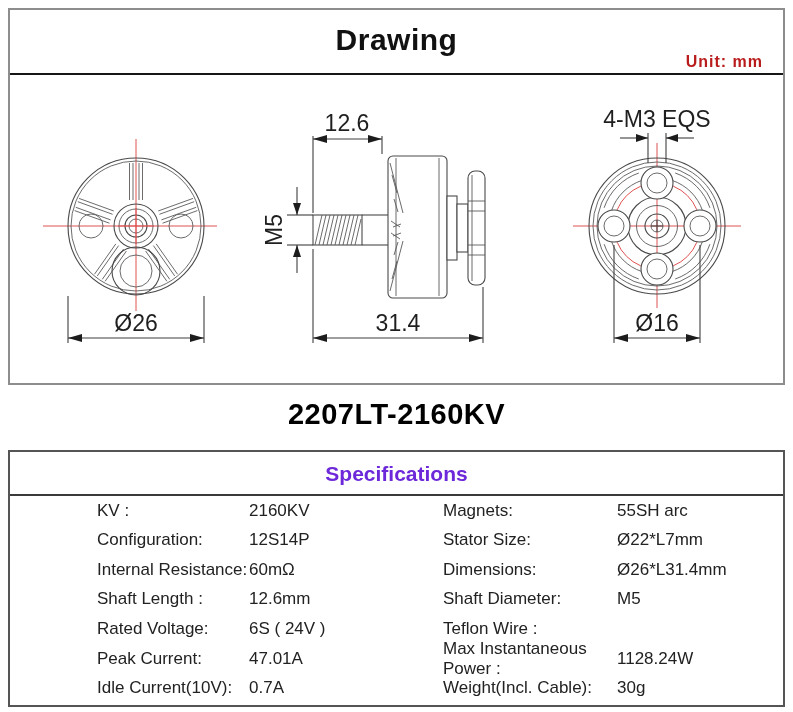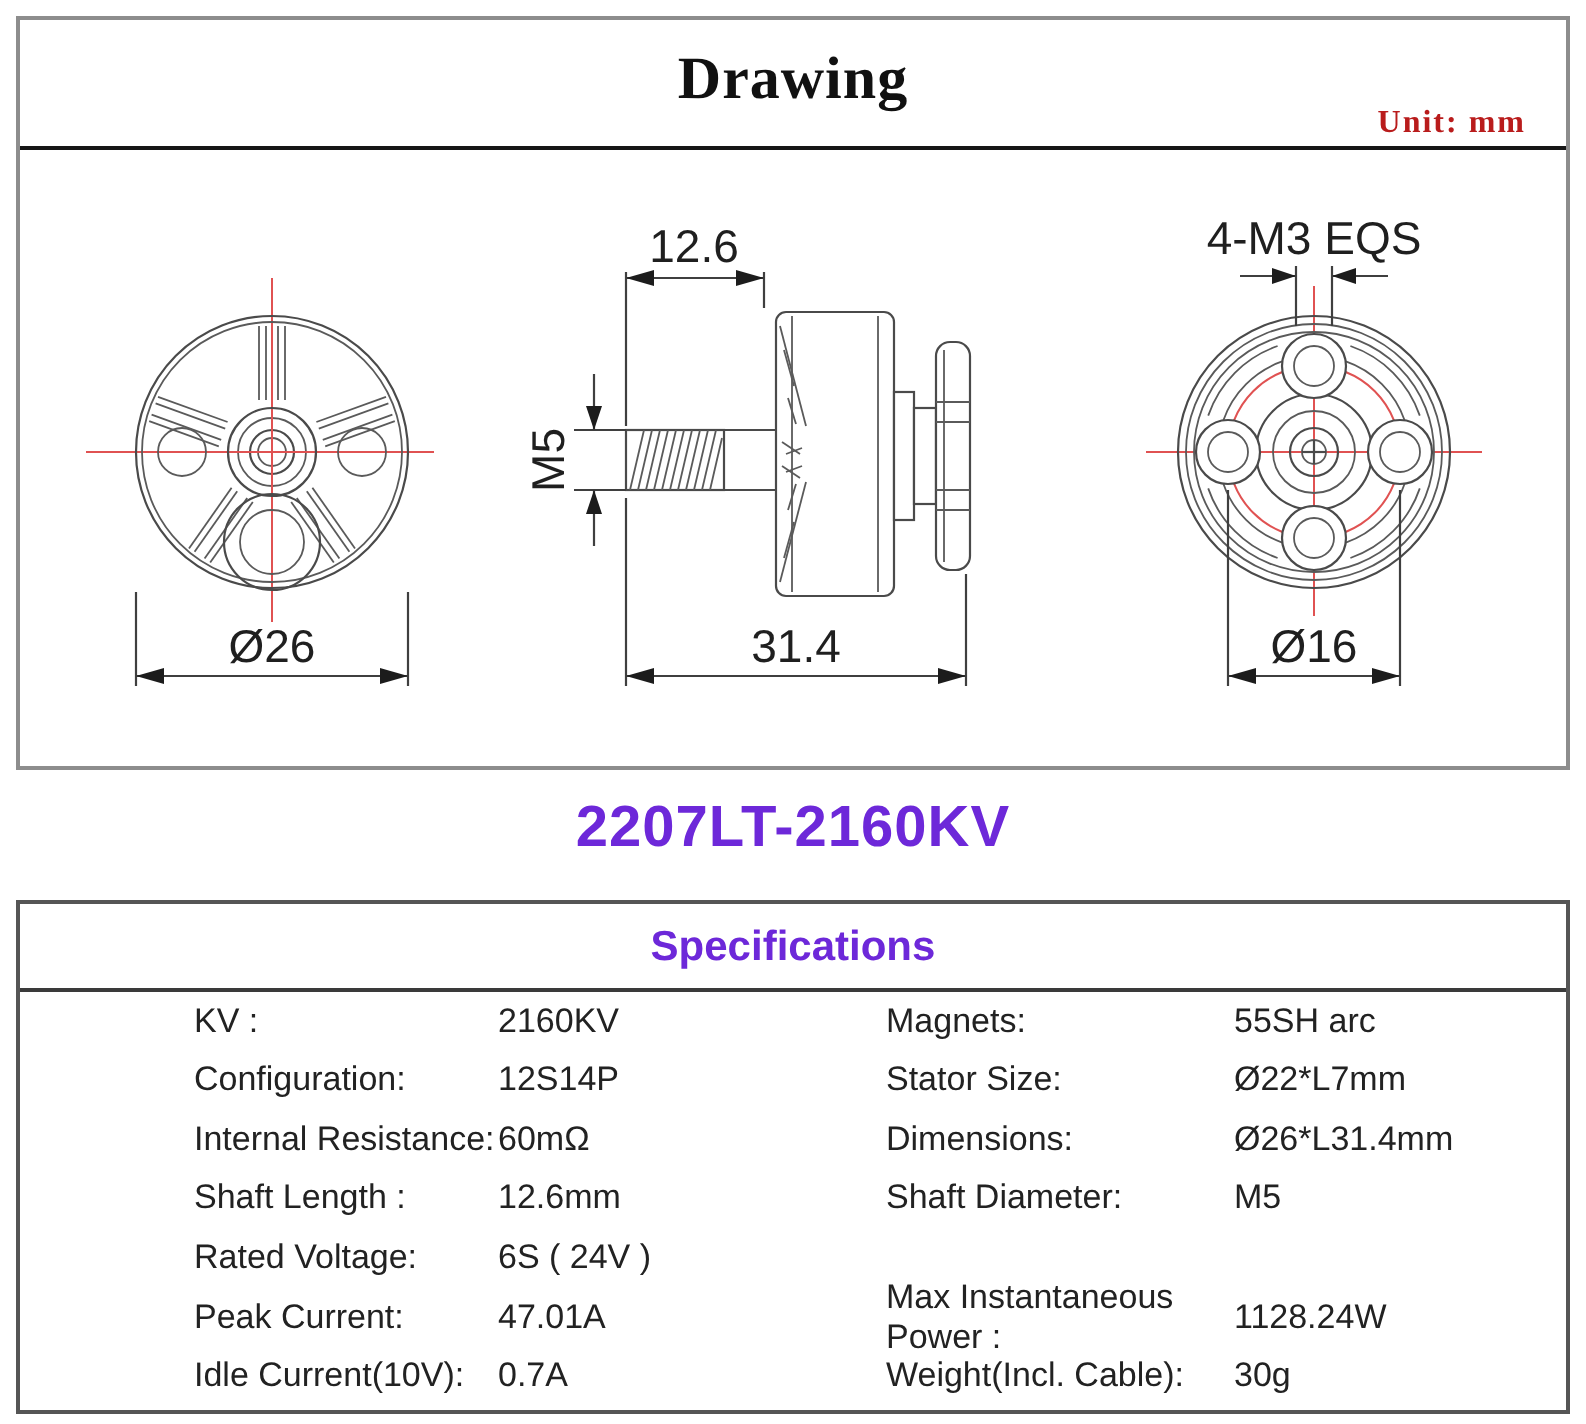--- a/index.html
+++ b/index.html
@@ -3,37 +3,37 @@
 <meta charset="utf-8">
 <style>
   * { margin:0; padding:0; box-sizing:border-box; }
   html,body { width:793px; height:712px; background:#ffffff;
     font-family:"Liberation Sans", sans-serif; color:#161616; overflow:hidden; }
   .page { position:relative; width:793px; height:712px; background:#fff; }
 
   
   .drawing-box { position:absolute; left:8px; top:8px; width:777px; height:377px;
     border:2px solid #8d8d8d; background:#fff; }
-  .drawing-header { position:relative; height:65px; border-bottom:2px solid #161616;font-family:Liberation Serif, serif; }
+  .drawing-header { position:relative; height:65px; border-bottom:2px solid #161616; }
   .drawing-title { text-align:center; font-size:30px; font-weight:bold; padding-top:13px;
     letter-spacing:0.5px; color:#111; }
   .unit-label { position:absolute; right:20px; bottom:2px; font-size:16px; font-weight:bold;
     letter-spacing:1px; color:#b91c1c; }
   svg.views { display:block; width:773px; height:306px; }
   .sline { stroke:#4a4a4a; stroke-width:1.1; fill:none; }
   .sthin { stroke:#5a5a5a; stroke-width:0.9; fill:none; }
   .swhite { fill:#ffffff; }
   .red   { stroke:#e05252; stroke-width:1; fill:none; }
   .dimln { stroke:#3f3f3f; stroke-width:1.1; fill:none; }
   .arrow { fill:#1c1c1c; stroke:none; }
   .dimtext { fill:#1f1f1f; font-size:23px; font-family:"Liberation Sans",sans-serif; }
 
   
   .model-title { position:absolute; left:0; top:398px; width:793px; text-align:center;
-    font-size:29px; font-weight:bold; color:#6d28d9; letter-spacing:0.5px; }
+    font-size:29px; font-weight:bold; color:#000000; letter-spacing:0.5px; }
 
   
   .spec-box { position:absolute; left:8px; top:450px; width:777px; height:257px;
     border:2px solid #555; background:#fff; }
   .spec-header { height:44px; line-height:44px; text-align:center; font-size:21px;
     font-weight:bold; color:#6d28d9; border-bottom:2px solid #3a3a3a; }
   .spec-rows { width:100%; }
   .spec-row { display:flex; align-items:center; height:29.55px; padding-left:87px;
     font-size:17px; color:#222; }
   .c-label1 { flex:0 0 152px; }
@@ -269,20 +269,21 @@
       </div>
       <div class="spec-row">
         <span class="c-label1">Shaft Length :</span>
         <span class="c-value1">12.6mm</span>
         <span class="c-label2">Shaft Diameter:</span>
         <span class="c-value2">M5</span>
       </div>
       <div class="spec-row">
         <span class="c-label1">Rated Voltage:</span>
         <span class="c-value1">6S ( 24V )</span>
+        <span class="c-label2">Teflon Wire :</span>
       </div>
       <div class="spec-row">
         <span class="c-label1">Peak Current:</span>
         <span class="c-value1">47.01A</span>
         <span class="c-label2">Max Instantaneous Power :</span>
         <span class="c-value2">1128.24W</span>
       </div>
       <div class="spec-row">
         <span class="c-label1">Idle Current(10V):</span>
         <span class="c-value1">0.7A</span>

